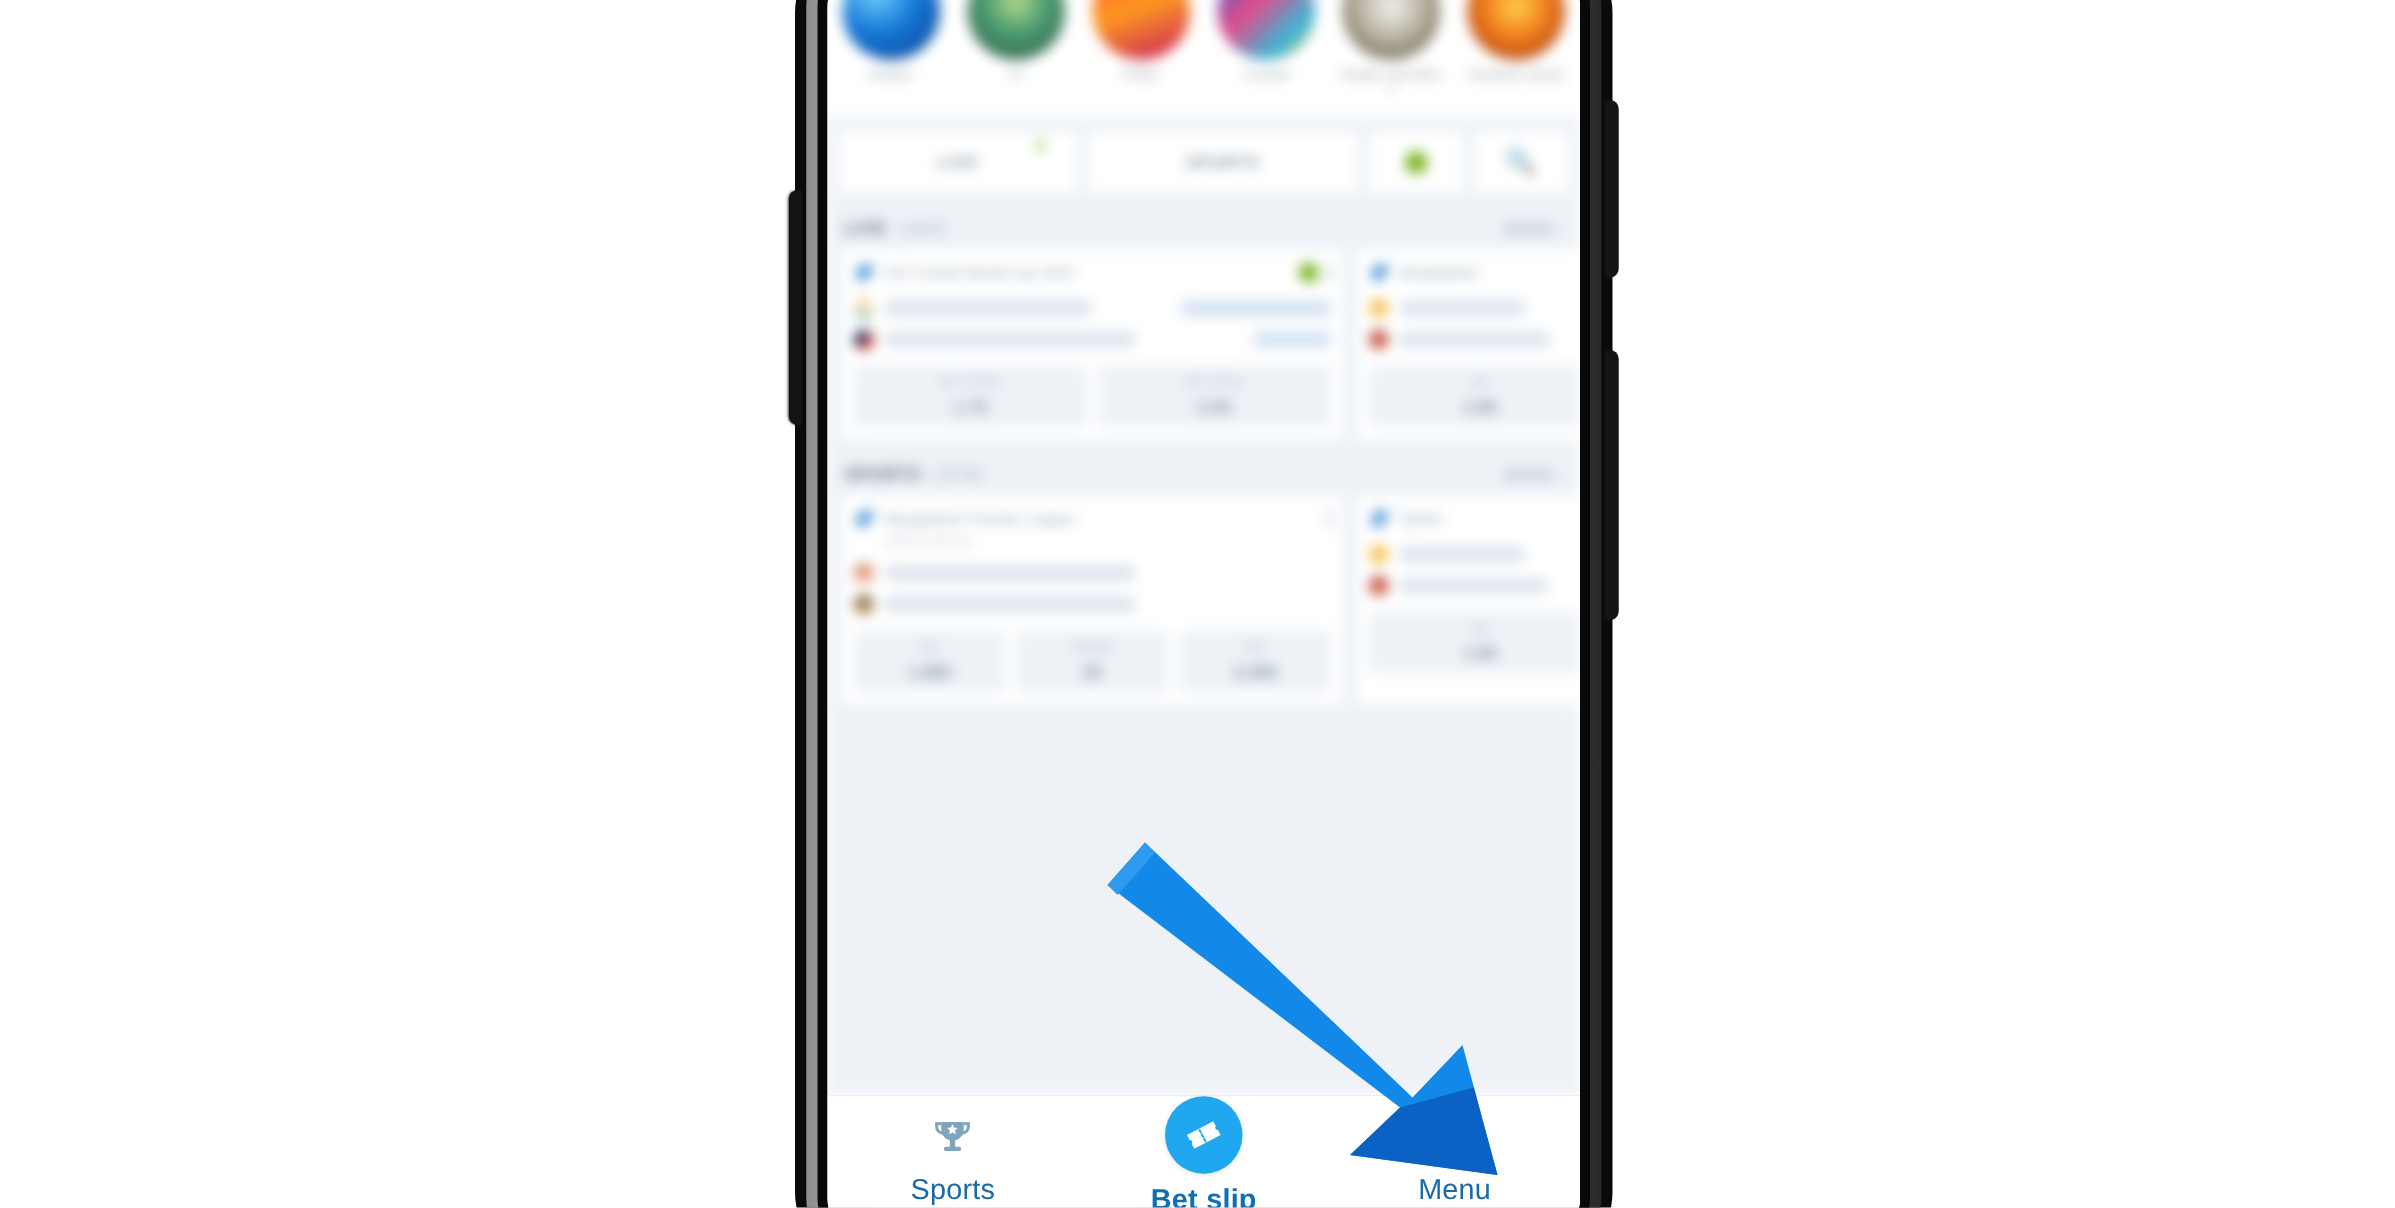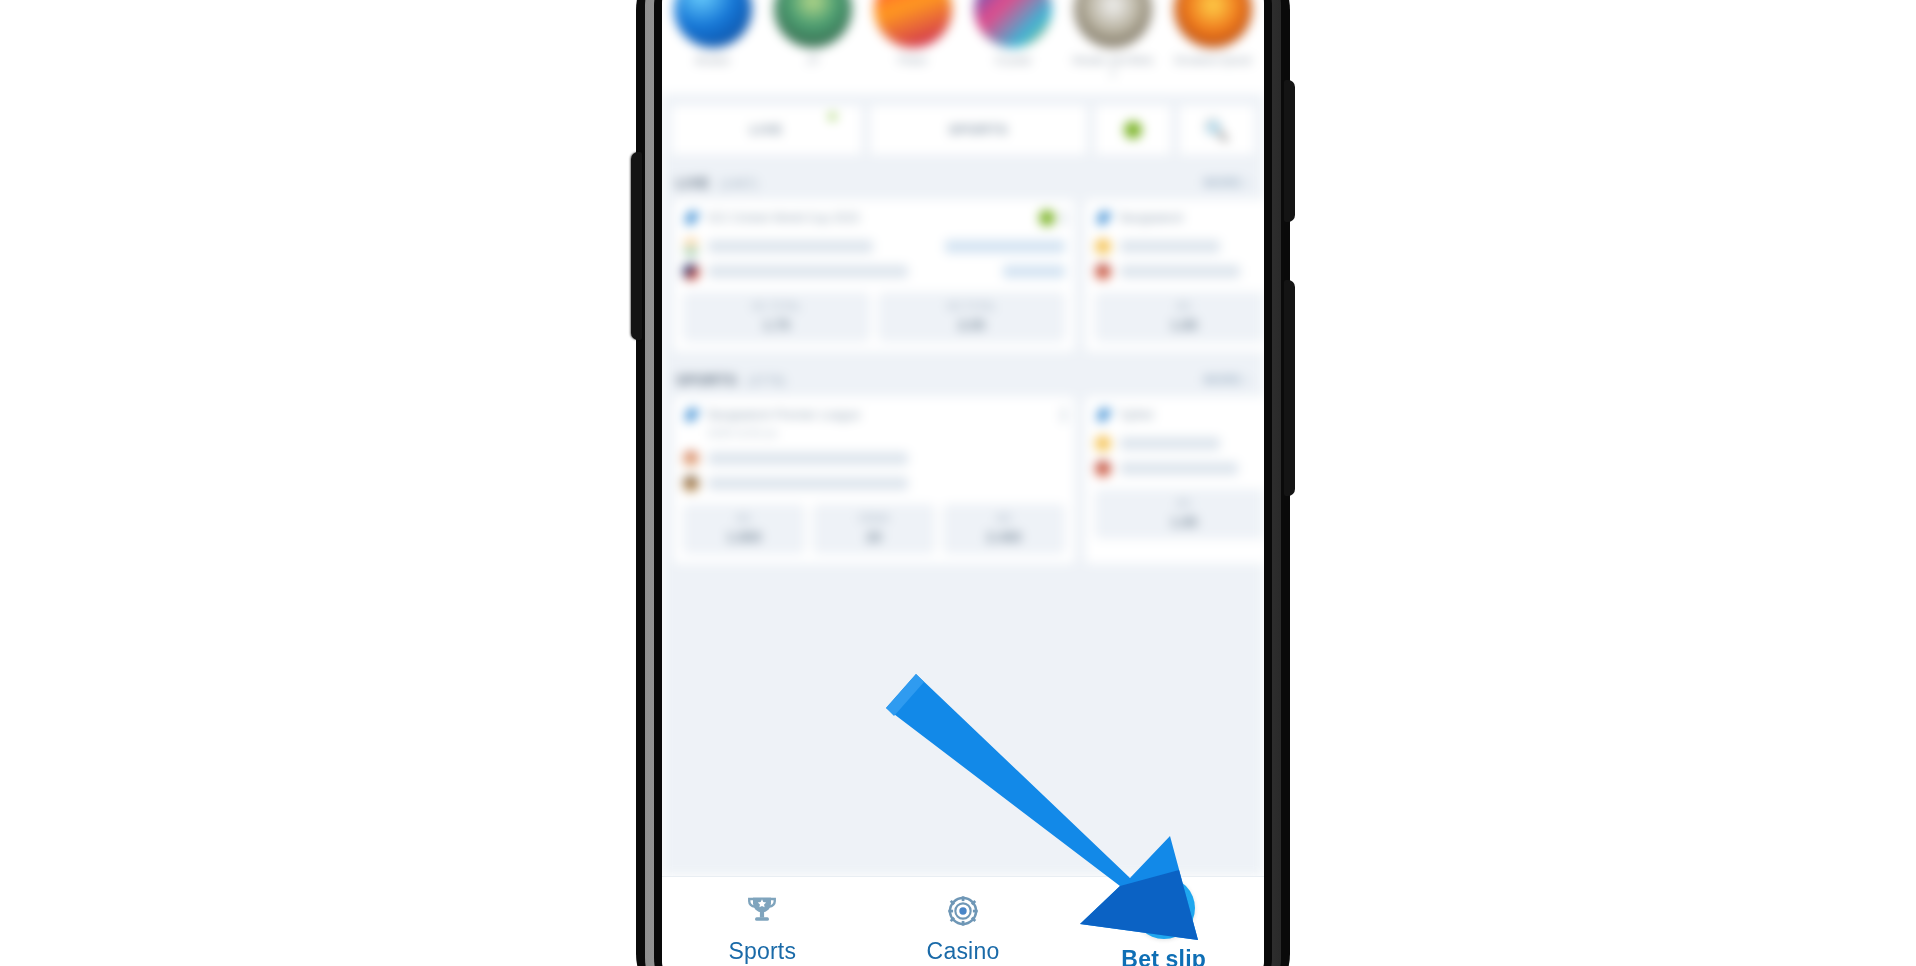--- a/index.html
+++ b/index.html
@@ -426,52 +426,44 @@
                 <path d="M6 4H3.5v1.5A3.5 3.5 0 0 0 7 9" stroke="#7fa4bd" stroke-width="1.6" fill="none"></path>
                 <path d="M18 4h2.5v1.5A3.5 3.5 0 0 1 17 9" stroke="#7fa4bd" stroke-width="1.6" fill="none"></path>
                 <rect x="10.6" y="12.4" width="2.8" height="4" fill="#7fa4bd"></rect>
                 <rect x="7.4" y="16.2" width="9.2" height="2.3" rx="1" fill="#7fa4bd"></rect>
                 <path d="M12 4.2l.85 1.8 1.95.26-1.42 1.37.35 1.94L12 8.66l-1.73.91.35-1.94-1.42-1.37 1.95-.26L12 4.2Z" fill="#ffffff"></path>
               </svg>
             </div>
             <div class="nav-label">Sports</div>
           </div>
 
-          <div class="nav-item">
-            <div class="nav-icon">
-              <svg width="34" height="34" viewBox="0 0 24 24">
-                <circle cx="12" cy="12" r="9.2" fill="none" stroke="#6f97b6" stroke-width="1.8"></circle>
-                <circle cx="12" cy="12" r="5.4" fill="none" stroke="#6f97b6" stroke-width="1.5"></circle>
-                <circle cx="12" cy="12" r="2.6" fill="#4a86c8"></circle>
-                <rect x="11.1" y="1.6" width="1.9" height="3.4" fill="#6f97b6"></rect>
-                <rect x="11.1" y="19" width="1.9" height="3.4" fill="#6f97b6"></rect>
-                <rect x="1.6" y="11.1" width="3.4" height="1.9" fill="#6f97b6"></rect>
-                <rect x="19" y="11.1" width="3.4" height="1.9" fill="#6f97b6"></rect>
-                <rect x="3.6" y="4.4" width="1.9" height="3.4" fill="#6f97b6" transform="rotate(-45 4.5 6.1)"></rect>
-                <rect x="18.5" y="4.4" width="1.9" height="3.4" fill="#6f97b6" transform="rotate(45 19.4 6.1)"></rect>
-                <rect x="3.6" y="16.2" width="1.9" height="3.4" fill="#6f97b6" transform="rotate(45 4.5 17.9)"></rect>
-                <rect x="18.5" y="16.2" width="1.9" height="3.4" fill="#6f97b6" transform="rotate(-45 19.4 17.9)"></rect>
-              </svg>
-            </div>
-            <div class="nav-label">Casino</div>
-          </div>
 
           <div class="nav-item primary">
             <div class="betslip-circle">
               <svg width="34" height="34" viewBox="0 0 24 24">
                 <g transform="rotate(-28 12 12)">
                   <path d="M3.6 7.6h16.8v3.1a1.4 1.4 0 0 0 0 2.6v3.1H3.6v-3.1a1.4 1.4 0 0 0 0-2.6V7.6Z" fill="#ffffff"></path>
                   <path d="M11.2 8.4v1.6M11.2 11.2v1.6M11.2 14v1.6" stroke="#1fa7ef" stroke-width="1.1" stroke-linecap="round"></path>
                 </g>
               </svg>
             </div>
             <div class="nav-label">Bet slip</div>
           </div>
 
 
+          <div class="nav-item">
+            <div class="nav-icon">
+              <svg width="34" height="26" viewBox="0 0 34 26">
+                <rect x="3" y="3" width="28" height="4.4" rx="0.6" fill="#8aaec6"></rect>
+                <rect x="3" y="10.8" width="28" height="4.4" rx="0.6" fill="#8aaec6"></rect>
+                <rect x="3" y="18.6" width="28" height="4.4" rx="0.6" fill="#8aaec6"></rect>
+              </svg>
+            </div>
+            <div class="nav-label">Menu</div>
+          </div>
 
         </div>
       </div>
     </div>
   </div>
 
   <svg id="arrow" viewBox="0 0 380 300">
 
     <path d="M6 68 L36 34 L250 238 L290 196 L318 300 L200 284 L240 246 Z" fill="#1289e8"></path>
 

